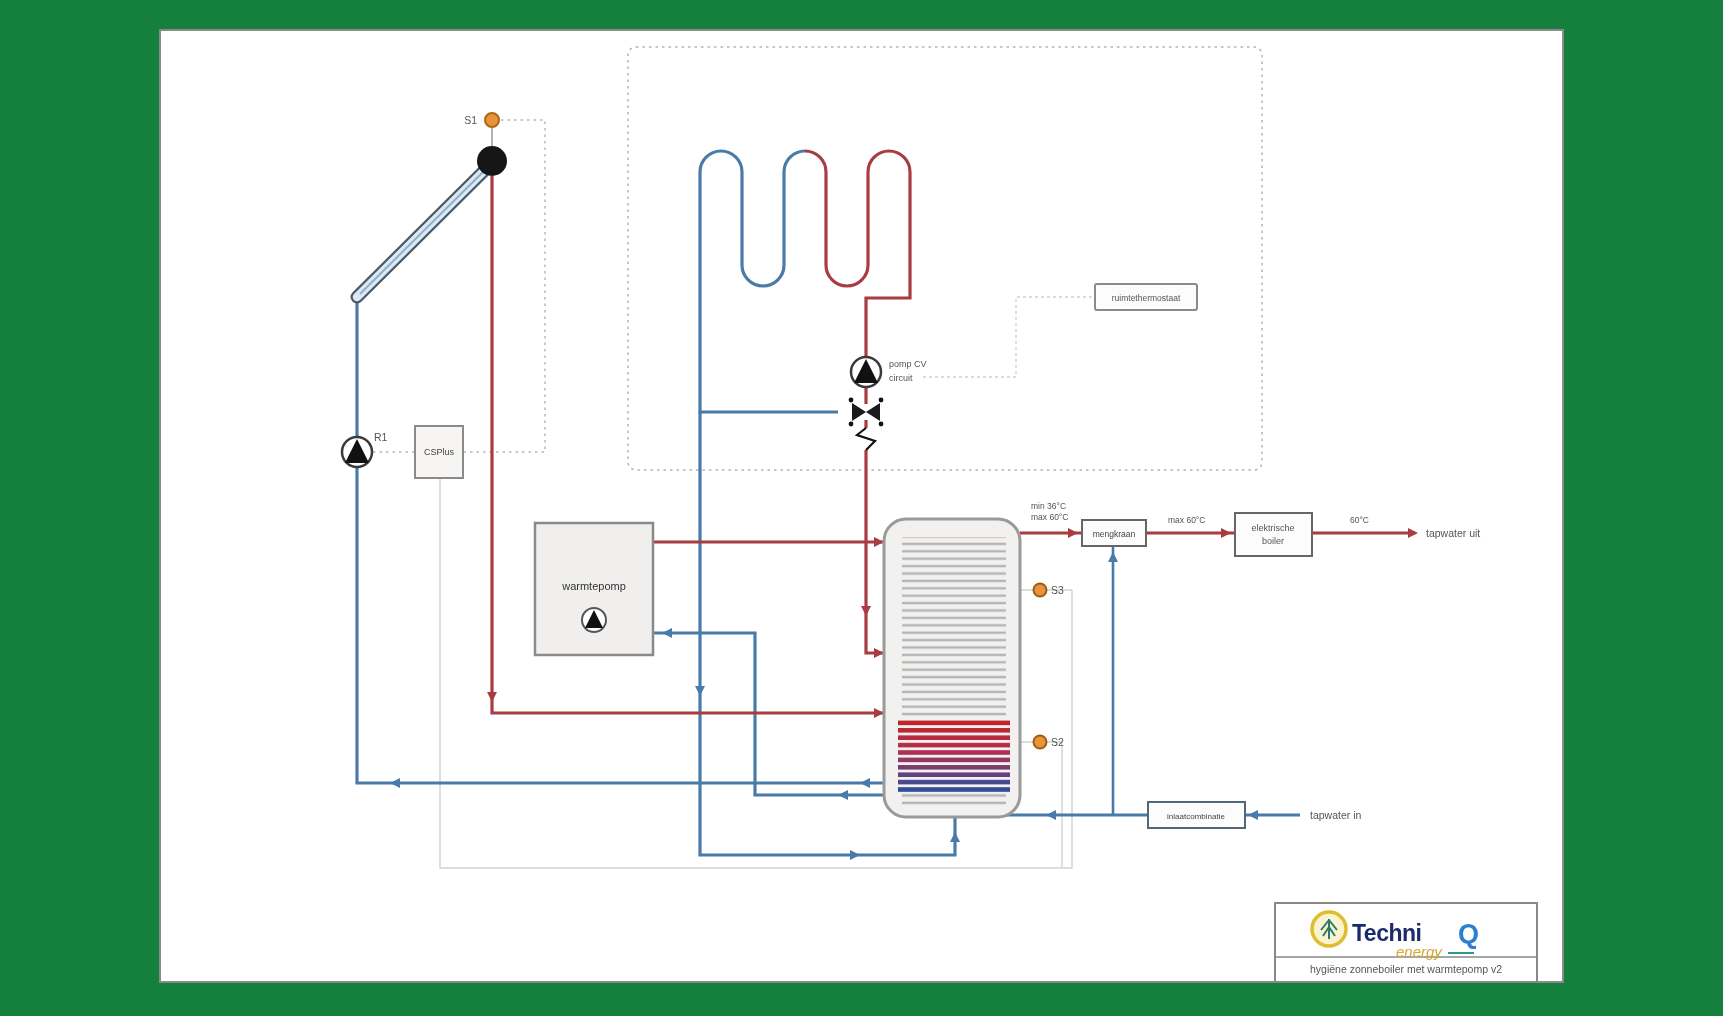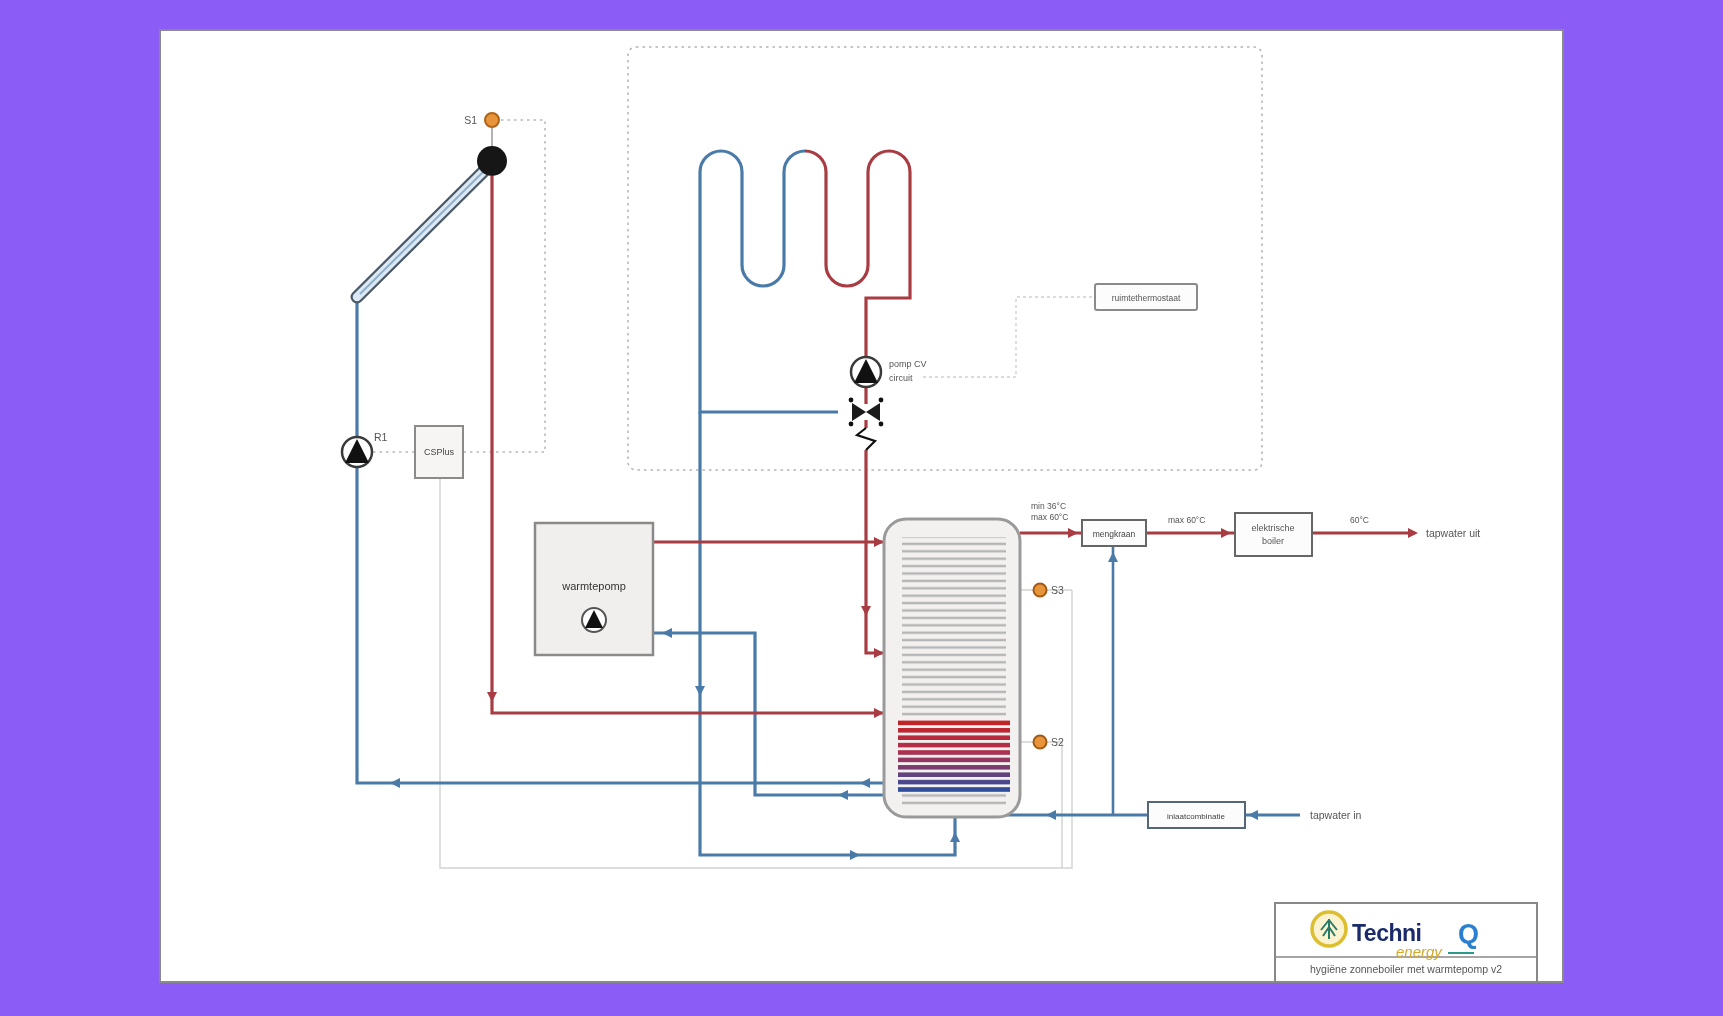--- a/index.html
+++ b/index.html
@@ -1,16 +1,16 @@
 <!DOCTYPE html>
 <html><head>
 <meta charset="utf-8">
 <style>
   html,body{margin:0;padding:0;background:#ffffff;}
-  .stage{position:relative;width:1723px;height:1016px;background:#8b5cf6;overflow:hidden;}
+  .stage{position:relative;width:1723px;height:1016px;background:#15803d;overflow:hidden;}
   svg{display:block;}
   svg text{font-family:"Liberation Sans","DejaVu Sans",sans-serif;fill:#555;}
   .lbl{font-size:10.5px;}
   .lbl-sm{font-size:9px;}
   .lbl-xs{font-size:8.5px;}
   .boxlbl{font-size:9px;fill:#444;}
   .brand1{font-size:23px;font-weight:bold;fill:#1b2a6b;letter-spacing:-0.5px;}
   .brand2{font-size:27px;font-weight:bold;fill:#2a7fd0;}
   .brandsub{font-size:15px;font-style:italic;fill:#d4a92a;}
   .drawtitle{font-size:10.5px;fill:#555;}

